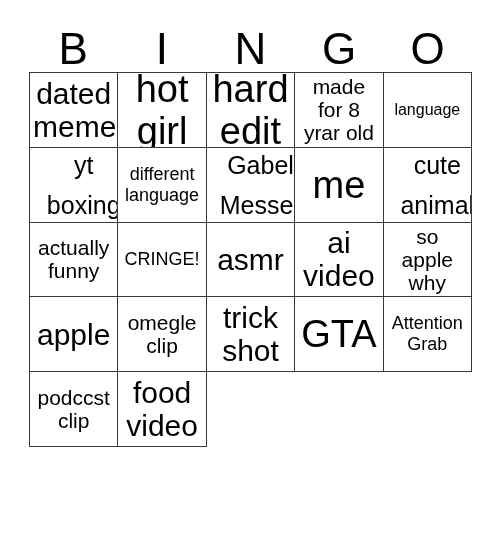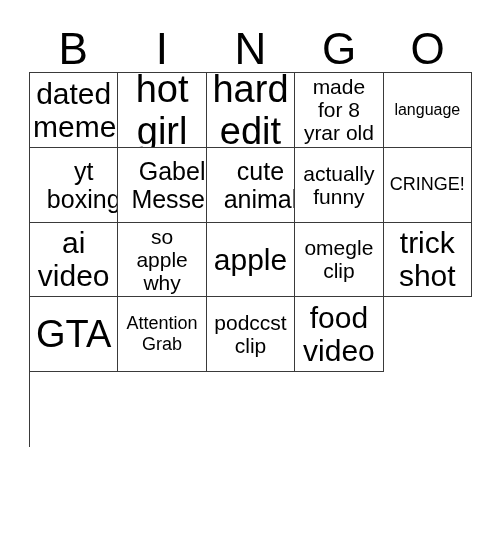--- a/index.html
+++ b/index.html
@@ -74,21 +74,21 @@
     width: 100%;
     text-align: center;
     color: #000000;
     font-family: "Liberation Sans", sans-serif;
     font-weight: 400;
     white-space: pre-line;
   }
   
   .fs-xl   { font-size: 38px; line-height: 42px; text-align: center; }
   .fs-lg   { font-size: 30px; line-height: 33px; }
-  .fs-md   { font-size: 25px; line-height: 28px; margin-left: 20px; }
+  .fs-md   { font-size: 25px; line-height: 40px; margin-left: 20px; }
   .fs-sm   { font-size: 21px; line-height: 23px; }
   .fs-xs   { font-size: 18px; line-height: 21px; }
   .fs-xxs  { font-size: 16px; line-height: 19px; }
 </style>
 </head>
 <body>
 
 <div id="card-root">
 
   <div id="bingo-header">
@@ -118,33 +118,43 @@
 yrar old</span>
       </div>
       <div class="bingo-cell">
         <span class="cell-text fs-xxs">language</span>
       </div>
       <div class="bingo-cell">
         <span class="cell-text fs-md">yt
 boxing</span>
       </div>
       <div class="bingo-cell">
+        <span class="cell-text fs-xs">different
+language</span>
+      </div>
+      <div class="bingo-cell">
         <span class="cell-text fs-md">Gabel
 Messer</span>
+      </div>
+      <div class="bingo-cell">
+        <span class="cell-text fs-xl">me</span>
       </div>
       <div class="bingo-cell">
         <span class="cell-text fs-md">cute
 animal</span>
       </div>
       <div class="bingo-cell">
         <span class="cell-text fs-sm">actually
 funny</span>
       </div>
       <div class="bingo-cell">
         <span class="cell-text fs-xs">CRINGE!</span>
+      </div>
+      <div class="bingo-cell">
+        <span class="cell-text fs-lg">asmr</span>
       </div>
       <div class="bingo-cell">
         <span class="cell-text fs-lg">ai
 video</span>
       </div>
       <div class="bingo-cell">
         <span class="cell-text fs-sm">so
 apple
 why</span>
       </div>

